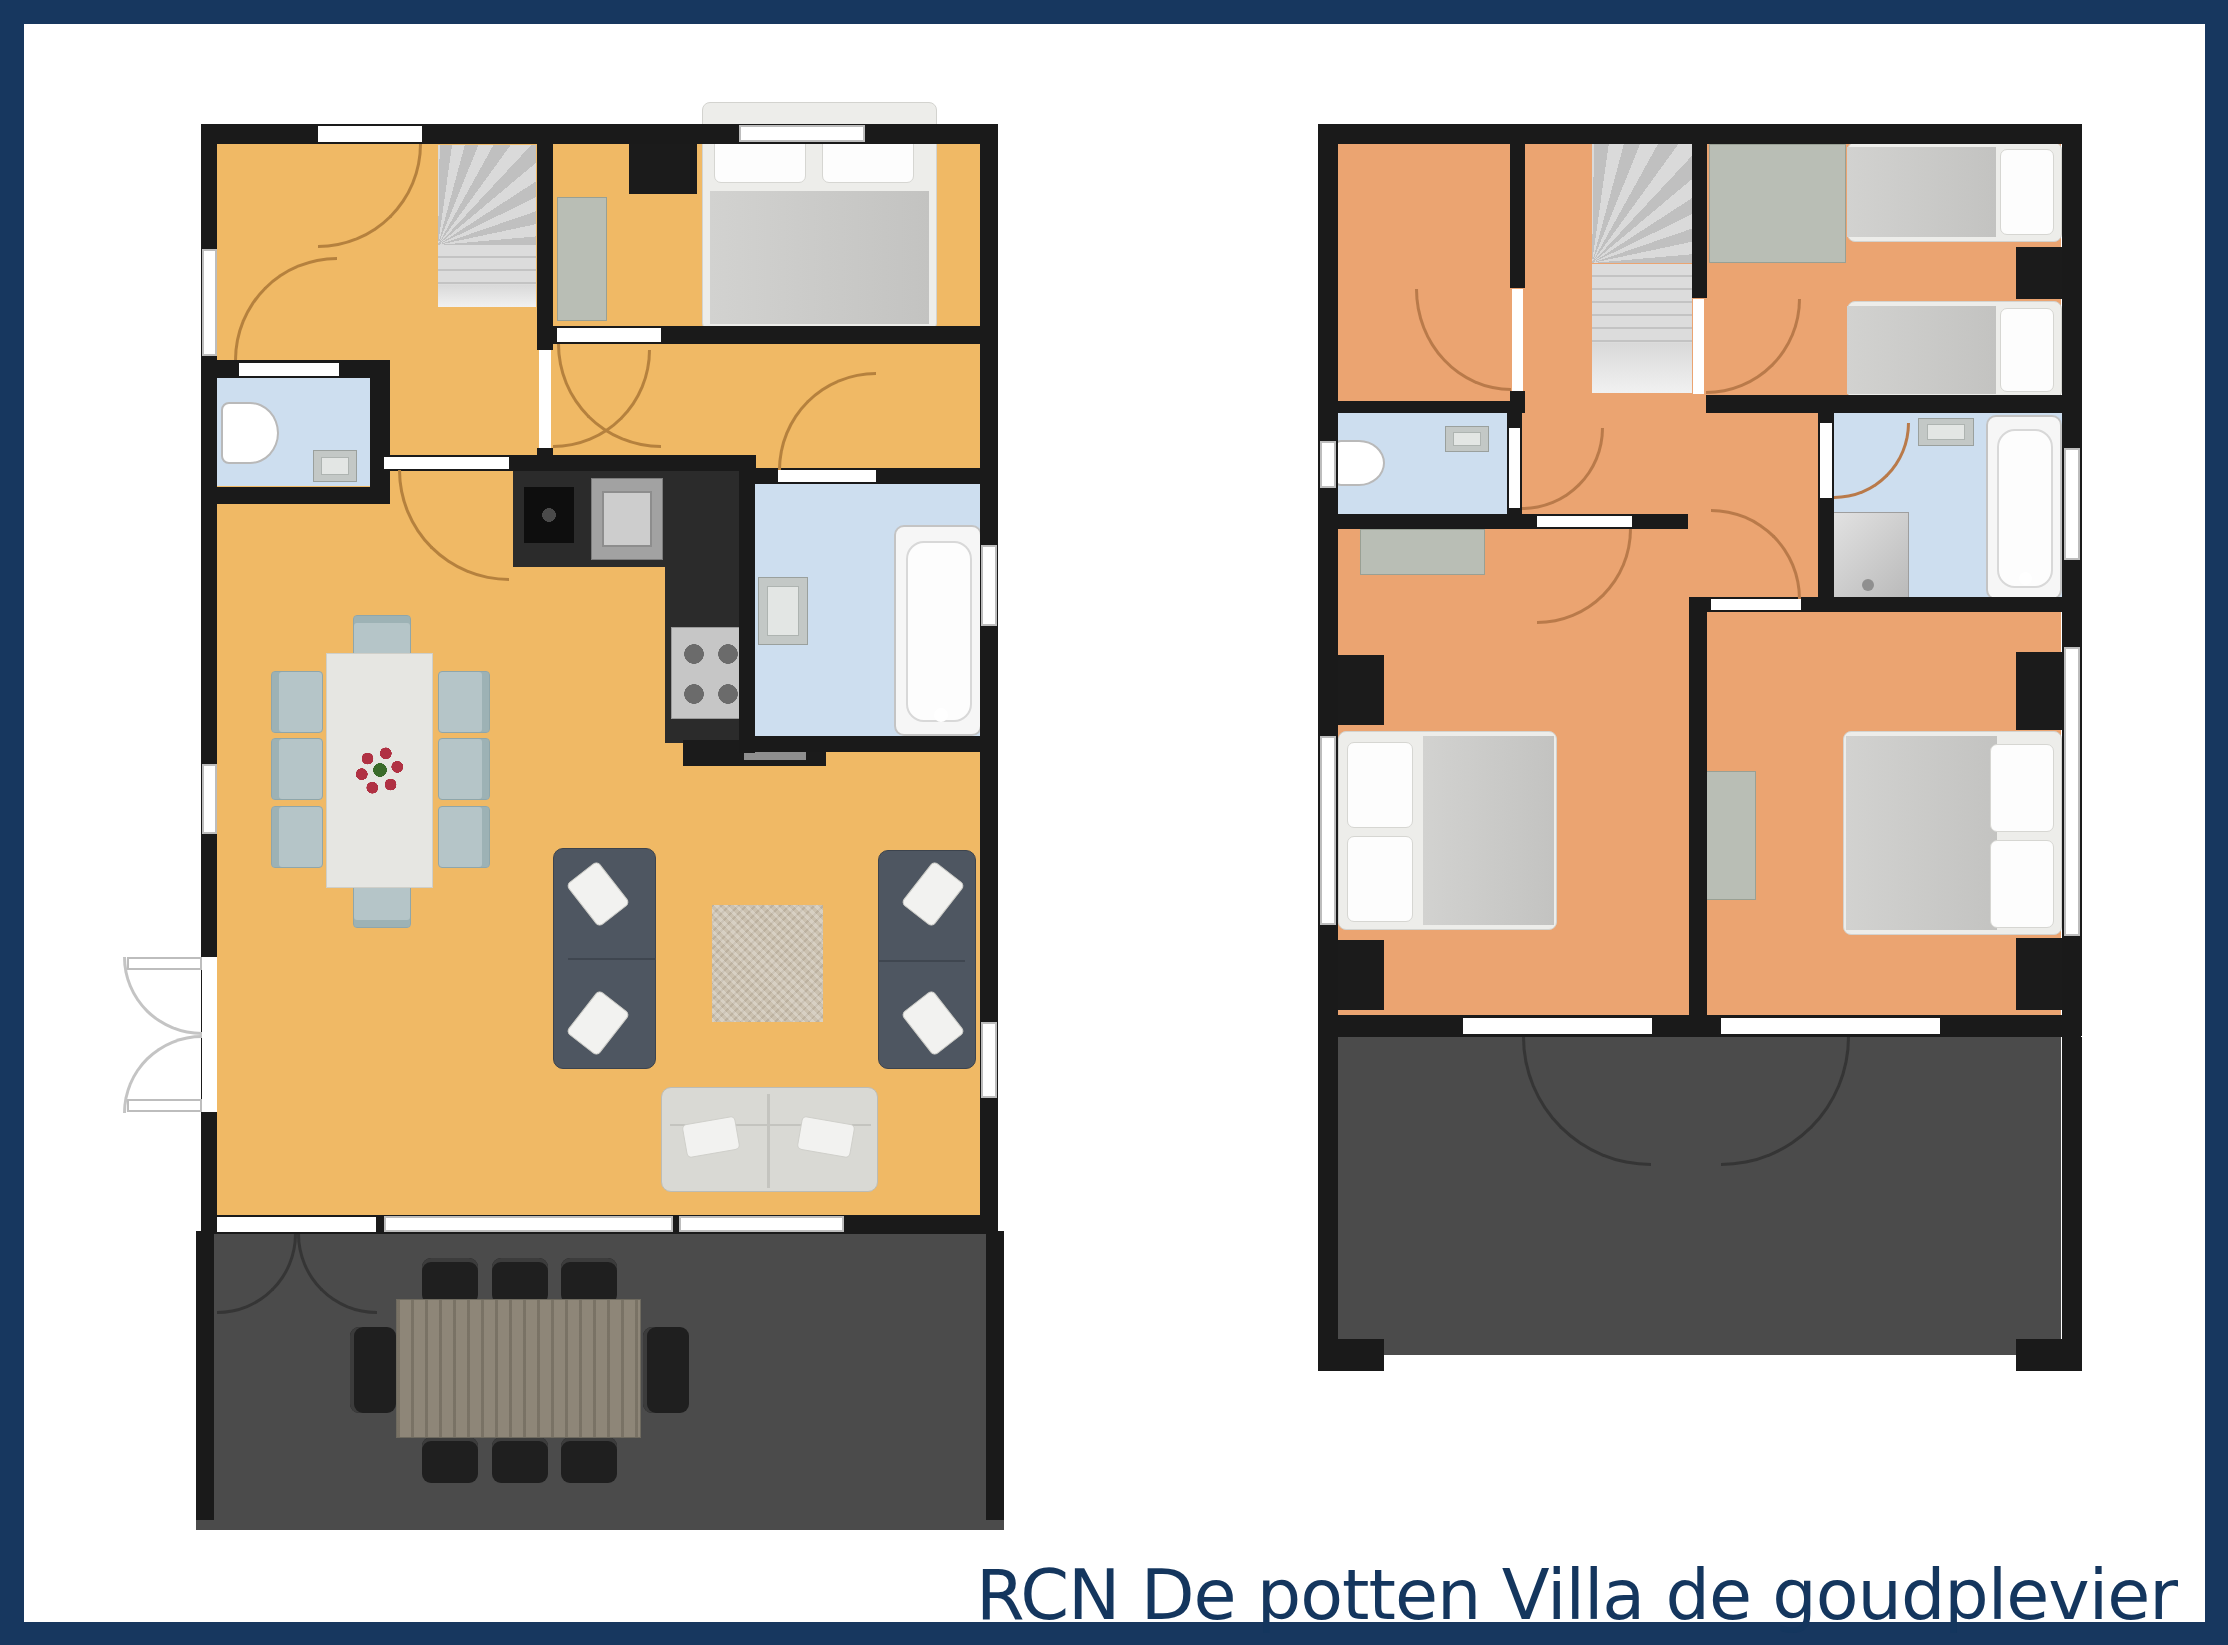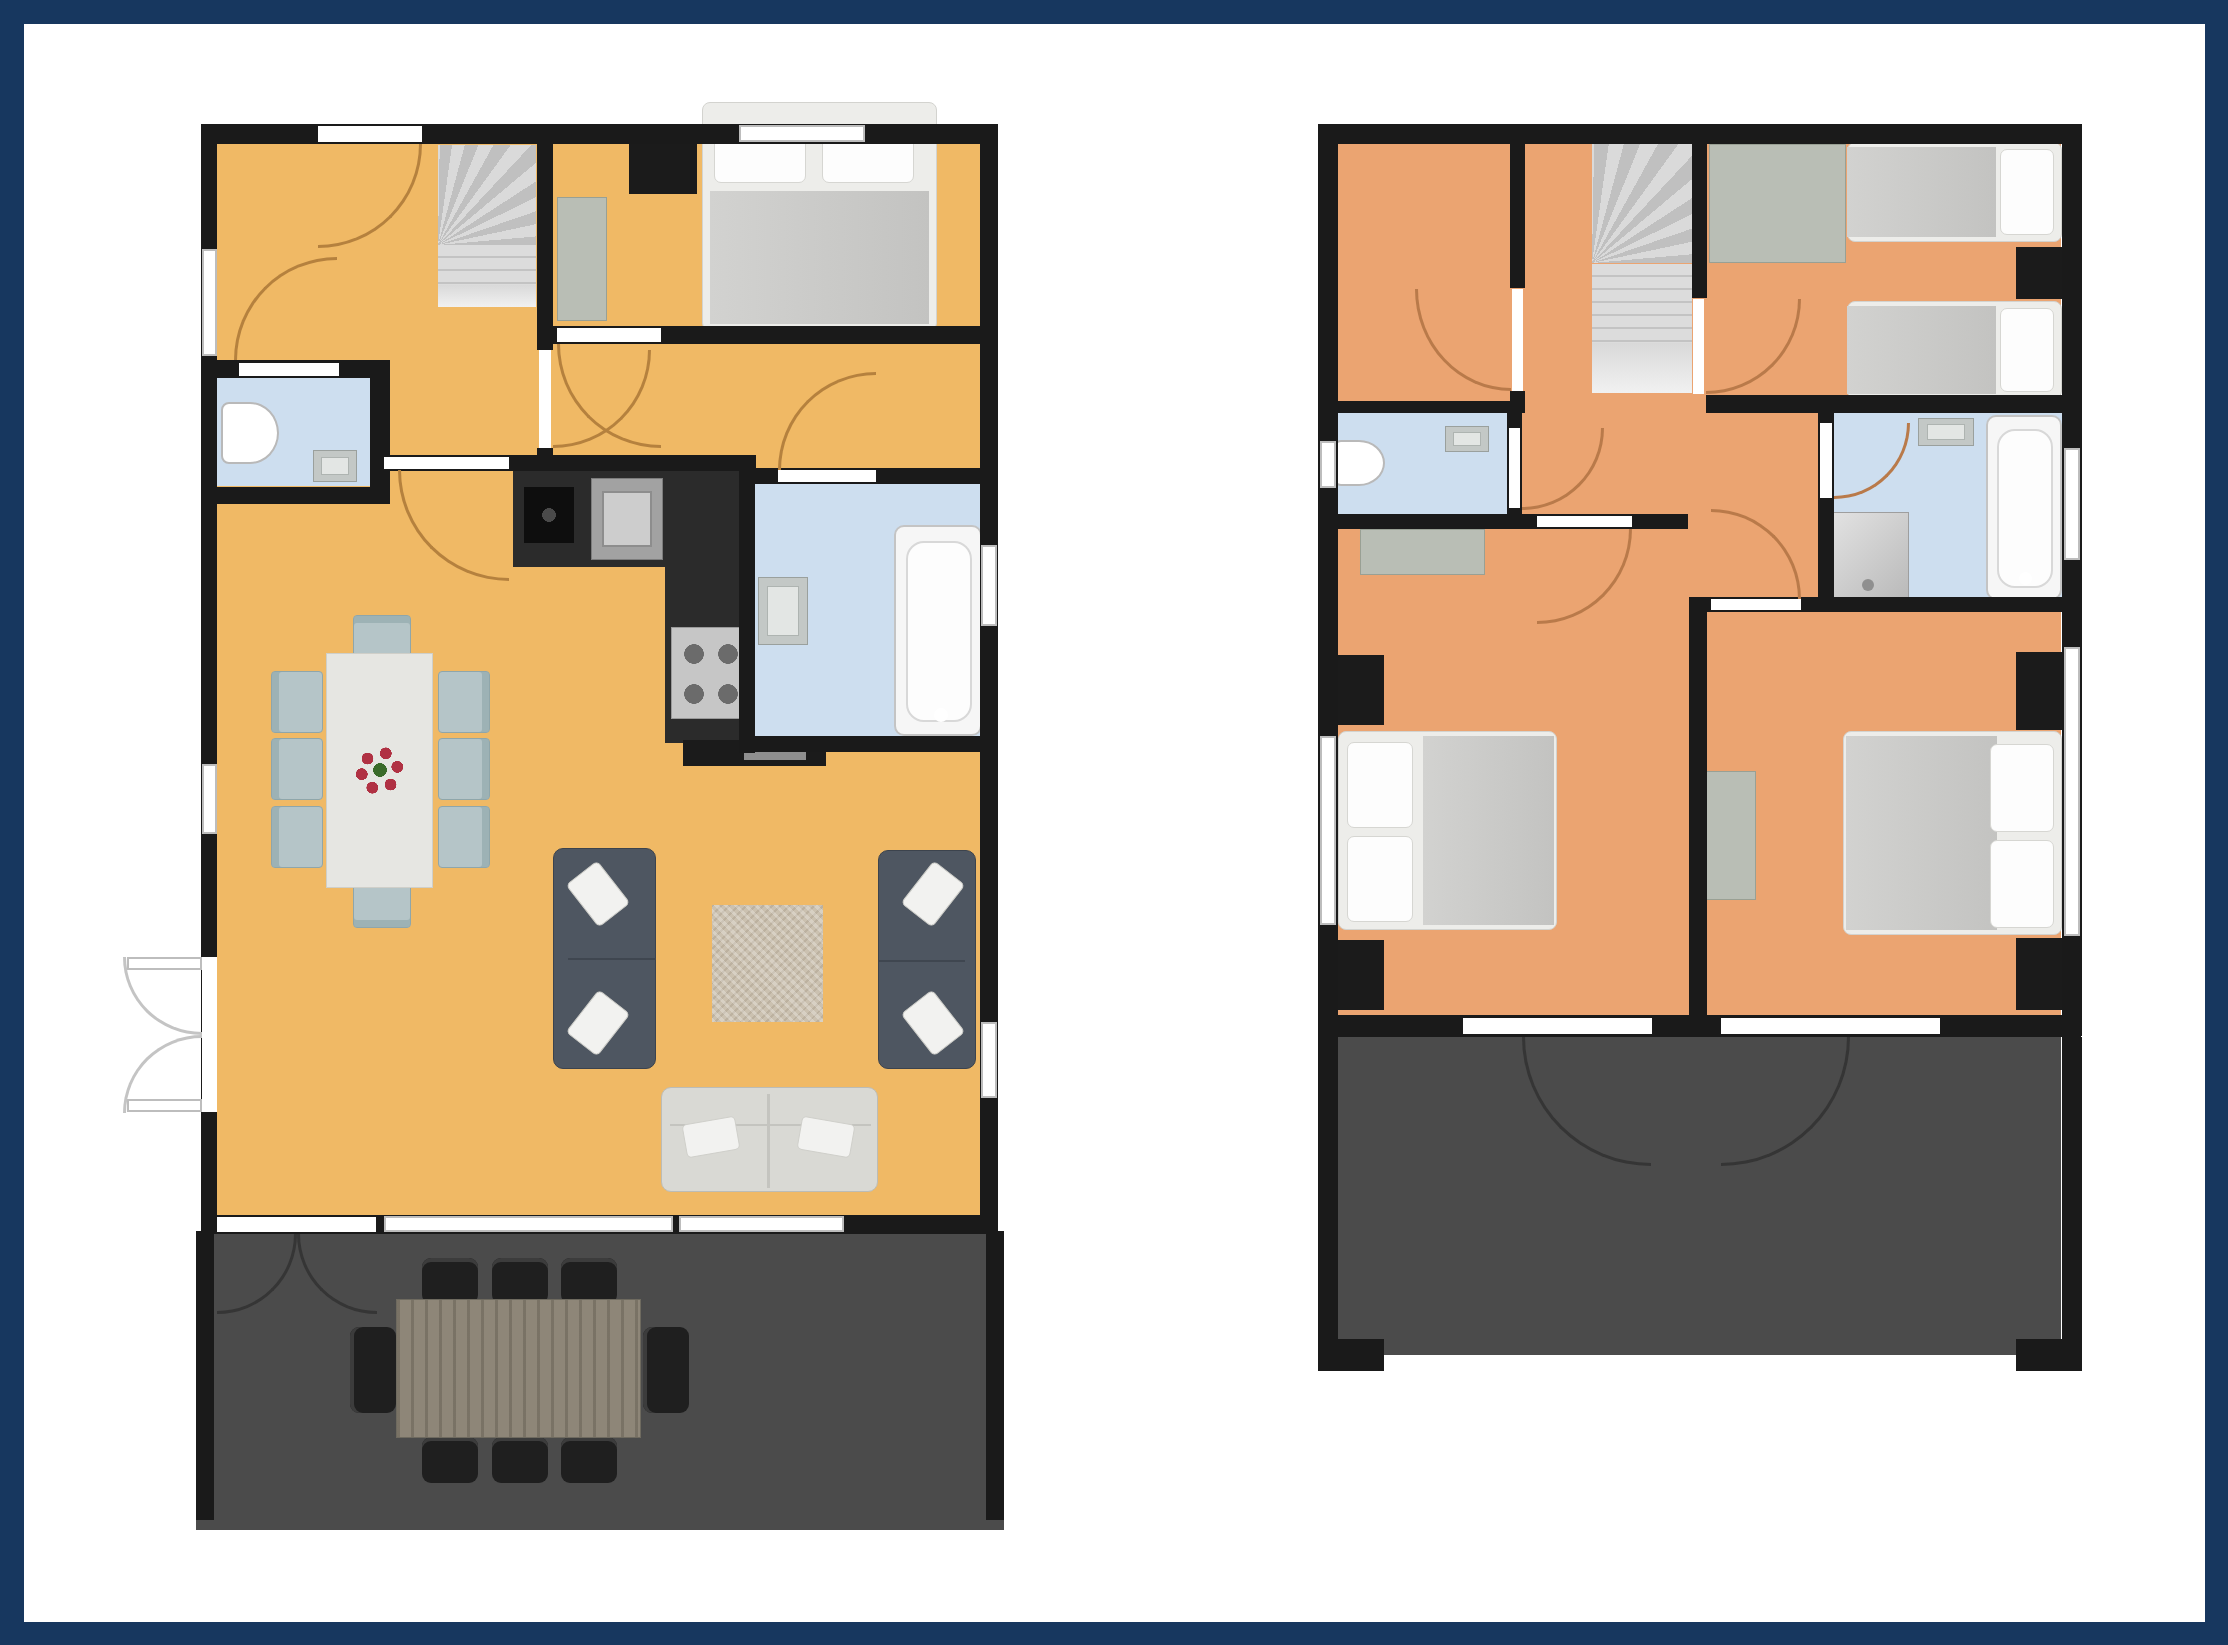--- a/index.html
+++ b/index.html
@@ -303,14 +303,15 @@
     <div class="abs terr" style="left:1338px;top:1037px;width:723px;height:318px;"></div>
     <div class="abs wall" style="left:1318px;top:1037px;width:20px;height:334px;"></div>
     <div class="abs wall" style="left:2062px;top:1037px;width:20px;height:334px;"></div>
     <div class="abs wall" style="left:1318px;top:1339px;width:66px;height:32px;"></div>
     <div class="abs wall" style="left:2016px;top:1339px;width:66px;height:32px;"></div>
     <div class="abs arc arc-bl arc-d" style="left:1522px;top:1037px;width:129px;height:129px;"></div>
     <div class="abs arc arc-br arc-d" style="left:1721px;top:1037px;width:129px;height:129px;"></div>
   </div>
 
   <div class="frame"></div>
+  <div class="title">RCN De potten Villa de goudplevier</div>
 </div>
 
 
 </body></html>

